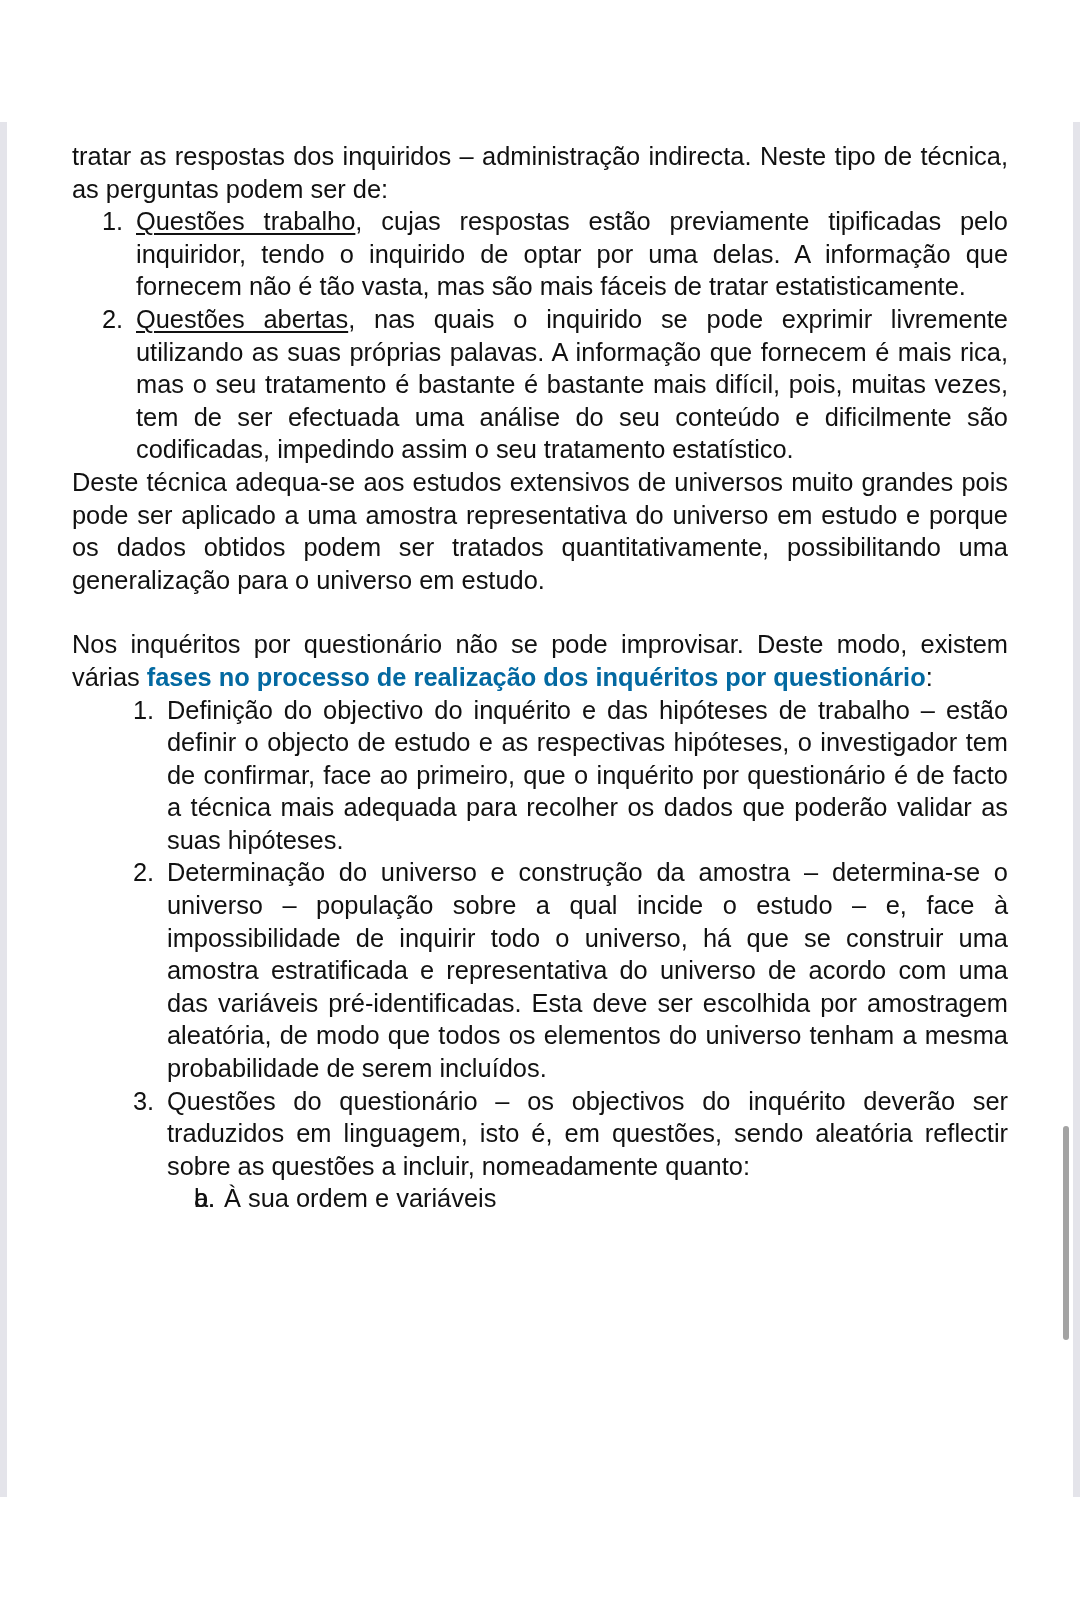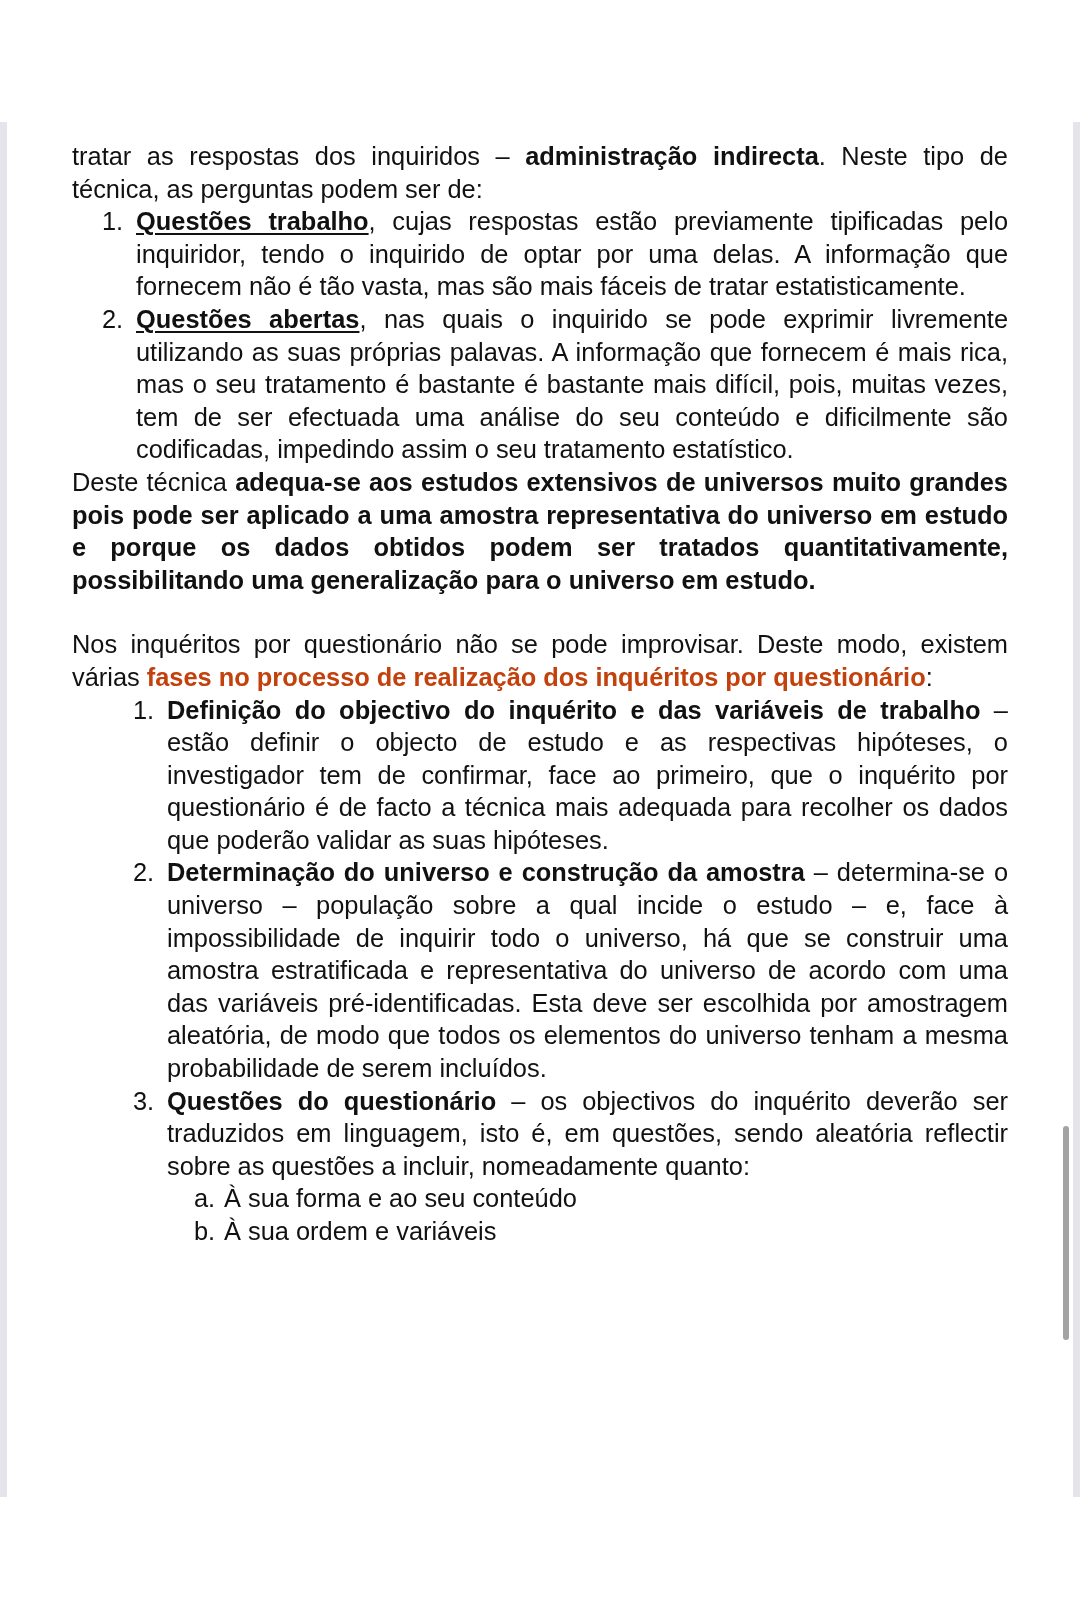--- a/index.html
+++ b/index.html
@@ -6,23 +6,23 @@
   body { width:1080px; height:1620px; position:relative; overflow:hidden;
          font-family:"Liberation Sans", sans-serif; color:#111111; }
   .edge-left { position:absolute; left:0; top:122px; width:7px; height:1375px; background:#e4e4ea; }
   .edge-right { position:absolute; left:1073px; top:122px; width:7px; height:1375px; background:#e4e4ea; }
   .page { position:absolute; left:8px; top:122px; width:1065px; height:1375px; background:#ffffff; }
   .scroll-thumb { position:absolute; left:1063px; top:1126px; width:6px; height:214px;
                   background:#a3a3a3; border-radius:3px; }
   .content { position:absolute; left:72px; top:140px; width:936px;
              font-size:25.4px; line-height:32.6px; }
   .p { text-align:justify; text-align-last:left; margin:0; }
-  .b { font-weight:bold; }
+  .b { font-weight:normal; }
   .u { text-decoration:underline; text-decoration-thickness:2px; text-underline-offset:3px; }
-  .blue { color:#c2410c; font-weight:bold; }
+  .blue { color:#0369a1; font-weight:bold; }
   .list { margin:0; padding:0; }
   .li { position:relative; }
   .num { position:absolute; }
   .l1 { padding-left:64px; }
   .l1 .num { left:30px; }
   .l2 { padding-left:95px; }
   .l2 .num { left:61px; }
   .l3 { padding-left:152px; }
   .l3 .num { left:122px; }
   .gap { height:32px; }
@@ -58,33 +58,32 @@
 
   <div class="gap"></div>
 
   <p class="p">
     <span>Nos inquéritos por questionário não se pode improvisar. Deste modo, existem várias </span><span class="blue">fases no processo de realização dos inquéritos por questionário</span><span>:</span>
   </p>
 
   <div class="list">
     <div class="li l2">
       <span class="num">1.</span>
-      <p class="p"><span class="b">Definição do objectivo do inquérito e das variáveis de trabalho</span><span> – estão definir o objecto de estudo e as respectivas hipóteses, o investigador tem de confirmar, face ao primeiro, que o inquérito por questionário é de facto a técnica mais adequada para recolher os dados que poderão validar as suas hipóteses.</span></p>
+      <p class="p"><span class="b">Definição do objectivo do inquérito e das hipóteses de trabalho</span><span> – estão definir o objecto de estudo e as respectivas hipóteses, o investigador tem de confirmar, face ao primeiro, que o inquérito por questionário é de facto a técnica mais adequada para recolher os dados que poderão validar as suas hipóteses.</span></p>
     </div>
     <div class="li l2">
       <span class="num">2.</span>
       <p class="p"><span class="b">Determinação do universo e construção da amostra</span><span> – determina-se o universo – população sobre a qual incide o estudo – e, face à impossibilidade de inquirir todo o universo, há que se construir uma amostra estratificada e representativa do universo de acordo com uma das variáveis pré-identificadas. Esta deve ser escolhida por amostragem aleatória, de modo que todos os elementos do universo tenham a mesma probabilidade de serem incluídos.</span></p>
     </div>
     <div class="li l2">
       <span class="num">3.</span>
       <p class="p"><span class="b">Questões do questionário</span><span> – os objectivos do inquérito deverão ser traduzidos em linguagem, isto é, em questões, sendo aleatória reflectir sobre as questões a incluir, nomeadamente quanto:</span></p>
     </div>
     <div class="li l3">
       <span class="num">a.</span>
-      <span>À sua forma e ao seu conteúdo</span>
     </div>
     <div class="li l3">
       <span class="num">b.</span>
       <span>À sua ordem e variáveis</span>
     </div>
   </div>
 
 </div>
 
 </body></html>

